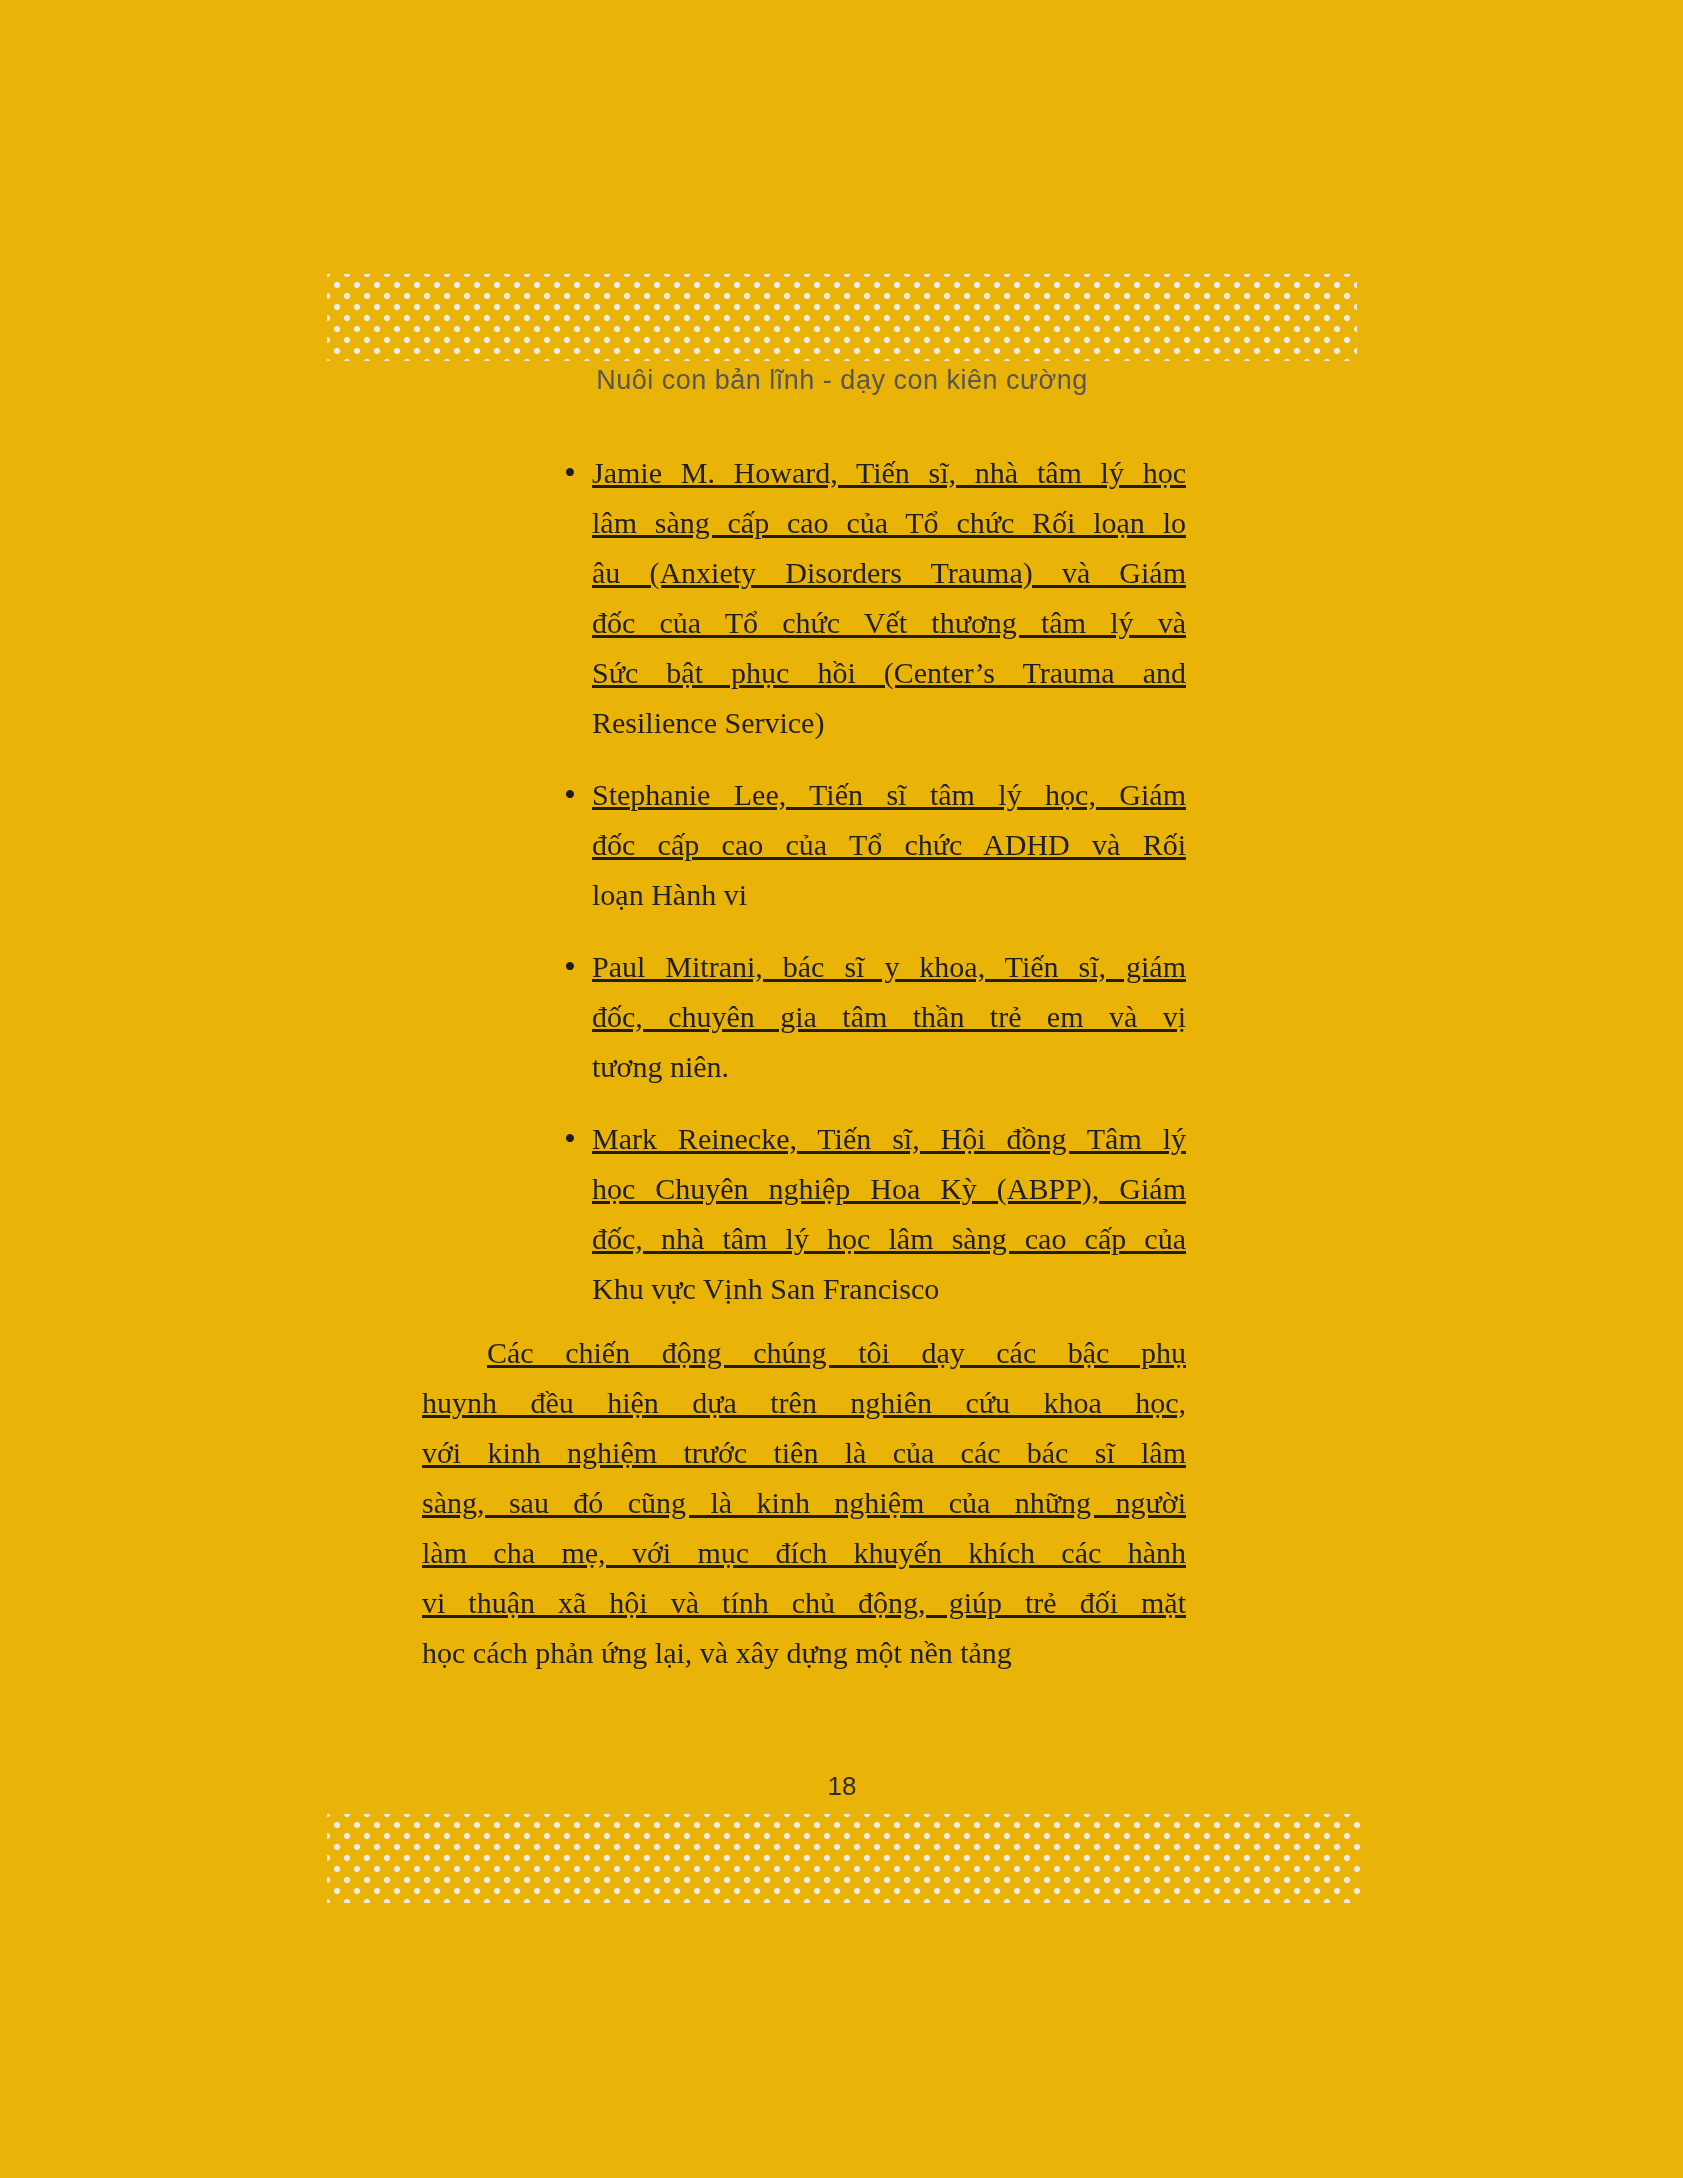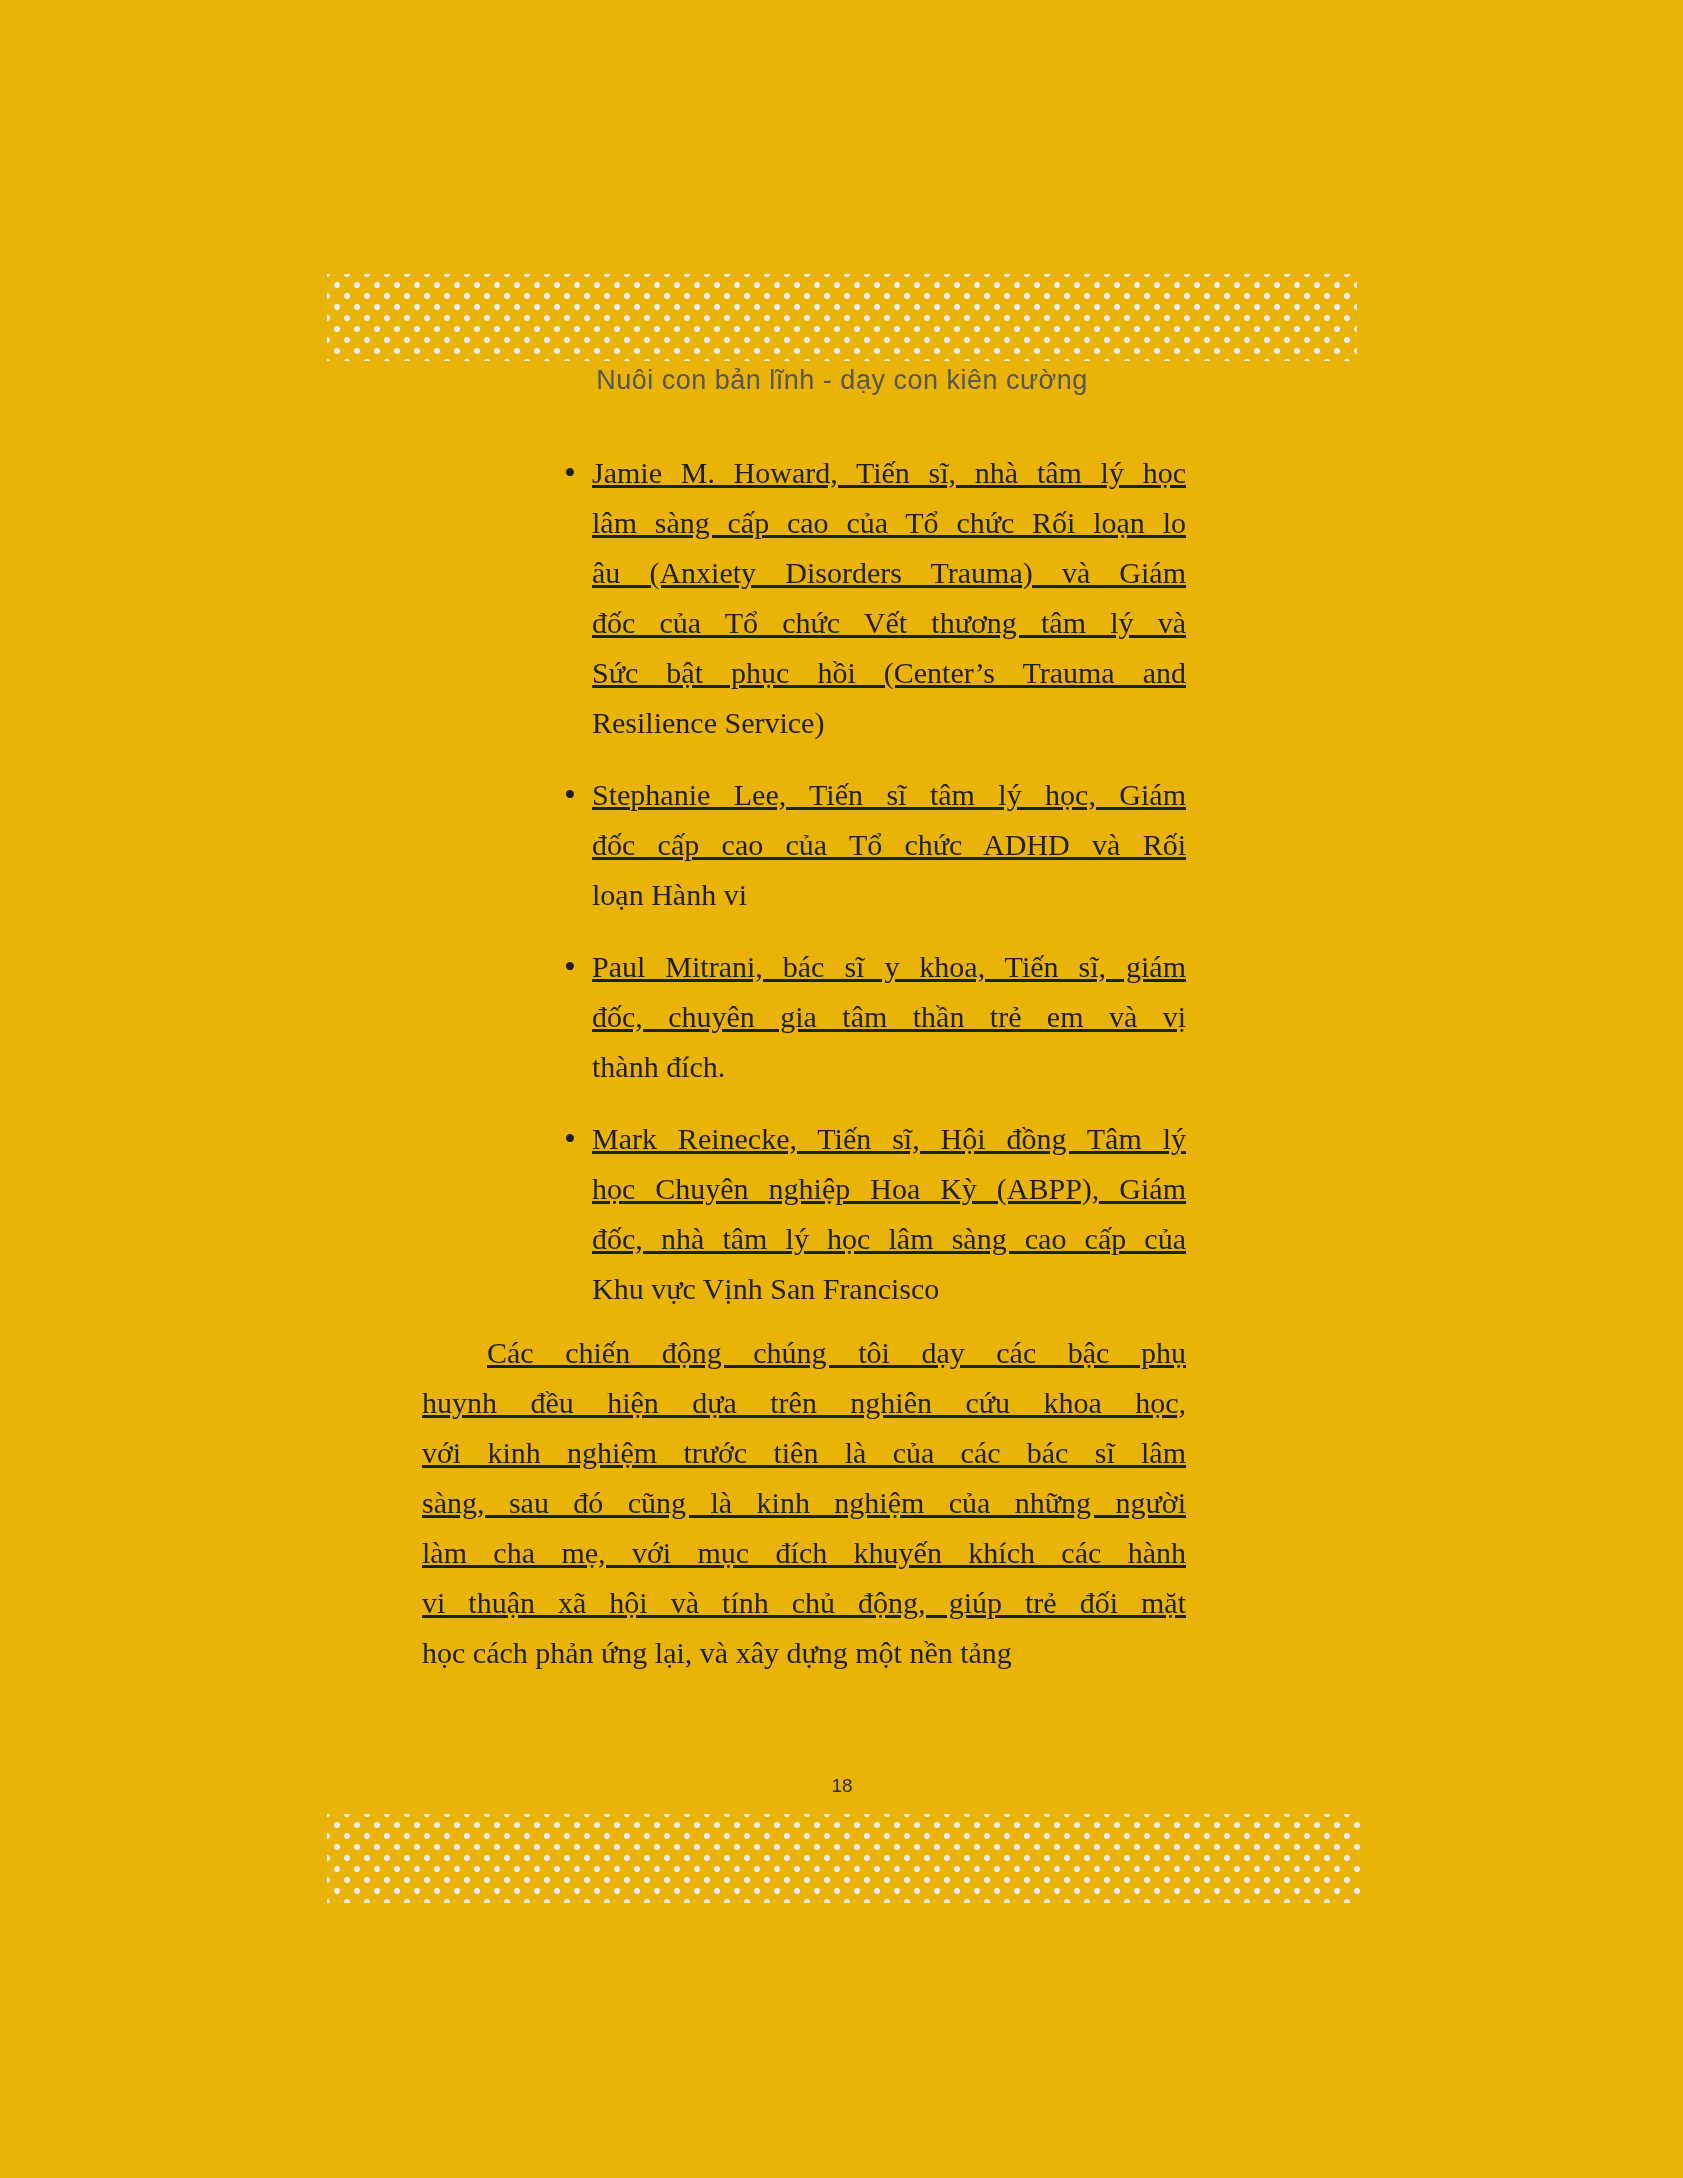--- a/index.html
+++ b/index.html
@@ -55,21 +55,21 @@
     -moz-text-align-last:justify;
   }
   .body-paragraph{
     position:absolute;left:422px;top:1328px;width:764px;
   }
   .indent{text-indent:65px;}
   .page-number{
     position:absolute;left:327px;top:1768px;width:1030px;
     text-align:center;
     font-family:"Liberation Sans", sans-serif;
-    font-size:19px;line-height:36px;
+    font-size:26px;line-height:36px;
     color:#2e2e2e;
   }
 </style>
 </head>
 <body>
 
 <div class="page">
 
   <div class="dot-band band-top"></div>
 
@@ -93,21 +93,21 @@
         <div class="tline j">Stephanie Lee, Tiến sĩ tâm lý học, Giám</div>
         <div class="tline j">đốc cấp cao của Tổ chức ADHD và Rối</div>
         <div class="tline">loạn Hành vi</div>
       </div>
     </li>
     <li>
       <span class="bullet">•</span>
       <div class="btext">
         <div class="tline j">Paul Mitrani, bác sĩ y khoa, Tiến sĩ, giám</div>
         <div class="tline j">đốc, chuyên gia tâm thần trẻ em và vị</div>
-        <div class="tline">thành đích.</div>
+        <div class="tline">tương niên.</div>
       </div>
     </li>
     <li>
       <span class="bullet">•</span>
       <div class="btext">
         <div class="tline j">Mark Reinecke, Tiến sĩ, Hội đồng Tâm lý</div>
         <div class="tline j">học Chuyên nghiệp Hoa Kỳ (ABPP), Giám</div>
         <div class="tline j">đốc, nhà tâm lý học lâm sàng cao cấp của</div>
         <div class="tline">Khu vực Vịnh San Francisco</div>
       </div>

